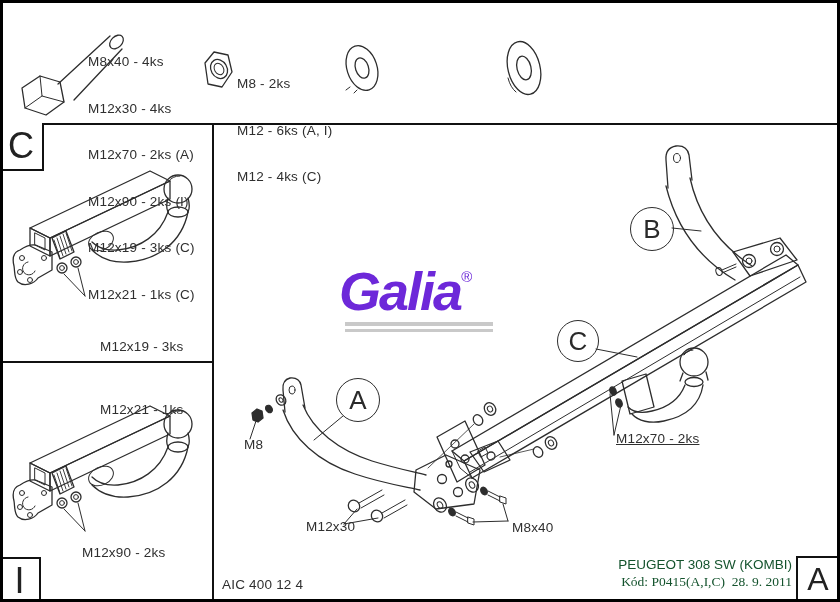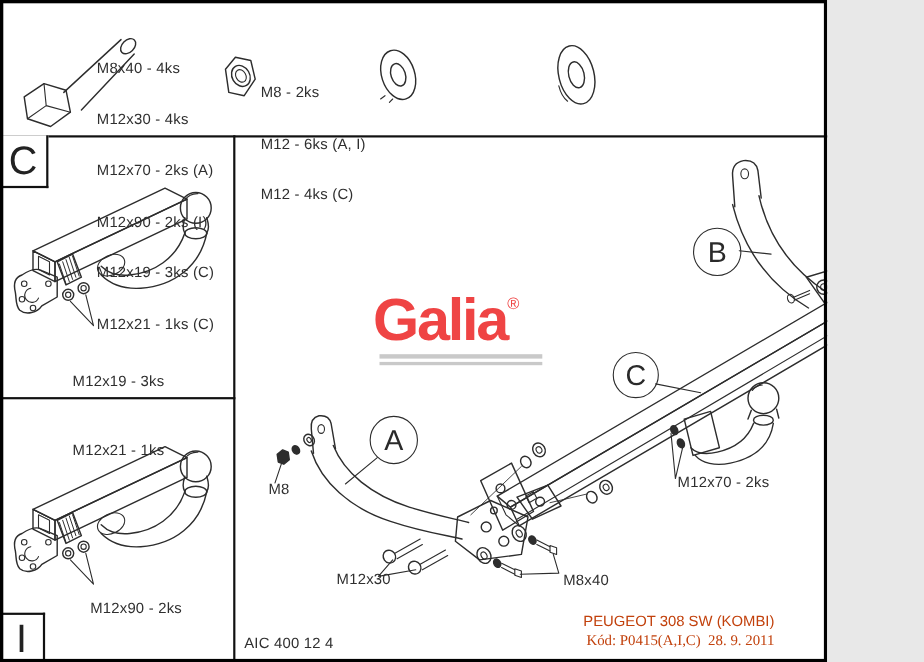--- a/index.html
+++ b/index.html
@@ -1,32 +1,32 @@
 <!DOCTYPE html>
 <html><head>
 <meta charset="utf-8">
 <style>
   html,body{margin:0;padding:0;background:#e8e8e8;}
   #canvas{
-    position:relative;width:752px;height:602px;background:#ffffff;
+    position:relative;width:840px;height:602px;background:#ffffff;
     font-family:"Liberation Sans",sans-serif;color:#2d2d2d;overflow:hidden;
   }
   #frame{position:absolute;inset:0;border:3px solid #000;pointer-events:none;z-index:40;}
   .hline,.vline{position:absolute;background:#111;z-index:30;}
   .box{position:absolute;box-sizing:border-box;z-index:35;display:flex;align-items:center;justify-content:center;background:#fff;}
   .section-letter{font-size:36px;font-weight:400;color:#222;}
   .label{position:absolute;font-size:13.5px;line-height:15.5px;color:#2f2f2f;letter-spacing:.2px;white-space:pre;z-index:20;}
   .callout{position:absolute;border:1.4px solid #2d2d2d;border-radius:50%;display:flex;align-items:center;justify-content:center;
            font-size:26px;color:#2a2a2a;background:transparent;z-index:25;}
   #art{position:absolute;left:0;top:0;z-index:10;}
-  #logo{position:absolute;left:339px;top:264px;z-index:5;color:#ef4444;}
+  #logo{position:absolute;left:339px;top:264px;z-index:5;color:#6d28d9;font-style:italic;}
   #logo .word{font-size:54px;font-weight:bold;letter-spacing:-2px;line-height:54px;}
   #logo .reg{font-size:15px;font-weight:400;vertical-align:28px;letter-spacing:0;}
   .logo-bar{position:absolute;left:6px;width:148px;height:3.5px;background:#c9c9c9;}
-  #title-lines{position:absolute;right:48px;top:556px;text-align:right;font-size:13.5px;line-height:17px;color:#c2410c;z-index:20;}
+  #title-lines{position:absolute;right:48px;top:556px;text-align:right;font-size:13.5px;line-height:17px;color:#14532d;z-index:20;}
 </style>
 </head>
 <body>
 
 <div id="canvas">
 
   <svg id="art" width="840" height="602" viewBox="0 0 840 602">
     <defs>
       <g id="hitch-assembly">
 
@@ -204,21 +204,21 @@
   <div class="box" style="left:0;top:123px;width:44px;height:48px;border-right:2px solid #111;border-bottom:2px solid #111;">
     <span class="section-letter">C</span>
   </div>
   <div class="box" style="left:0;top:557px;width:41px;height:45px;border-top:2px solid #111;border-right:2px solid #111;">
     <span class="section-letter">I</span>
   </div>
   <div class="box" style="left:796px;top:556px;width:44px;height:46px;border:2.5px solid #111;">
     <span class="section-letter" style="font-size:32px;">A</span>
   </div>
 
-  <div class="label" style="left:66px;top:294px;line-height:21px;">
+  <div class="label" style="left:100px;top:294px;line-height:21px;">
     <div>M12x19 - 3ks</div>
     <div>M12x21 - 1ks</div>
   </div>
   <div class="label" style="left:82px;top:529px;margin-top:16px;">M12x90 - 2ks</div>
 
   <div id="logo">
     <span class="word">Galia</span><span class="reg">®</span>
     <div class="logo-bar" style="top:58px;"></div>
     <div class="logo-bar" style="top:64.5px;"></div>
   </div>
@@ -229,21 +229,21 @@
   <div class="callout" style="left:630px;top:207px;width:42px;height:42px;">
     <span>B</span>
   </div>
   <div class="callout" style="left:557px;top:320px;width:40px;height:40px;">
     <span>C</span>
   </div>
 
   <div class="label" style="left:244px;top:437px;">M8</div>
   <div class="label" style="left:306px;top:519px;">M12x30</div>
   <div class="label" style="left:512px;top:520px;">M8x40</div>
-  <div class="label" style="left:616px;top:431px;">M12x70 - 2ks</div>
+  <div class="label" style="left:616px;top:431px;text-decoration:underline;">M12x70 - 2ks</div>
 
   <div class="label" style="left:222px;top:577px;">AIC 400 12 4</div>
   <div id="title-lines">
     <div>PEUGEOT 308 SW (KOMBI)</div>
     <div style="white-space:pre;font-family:Liberation Serif, serif;">Kód: P0415(A,I,C)  28. 9. 2011</div>
   </div>
 
   <div id="frame"></div>
 </div>
 

